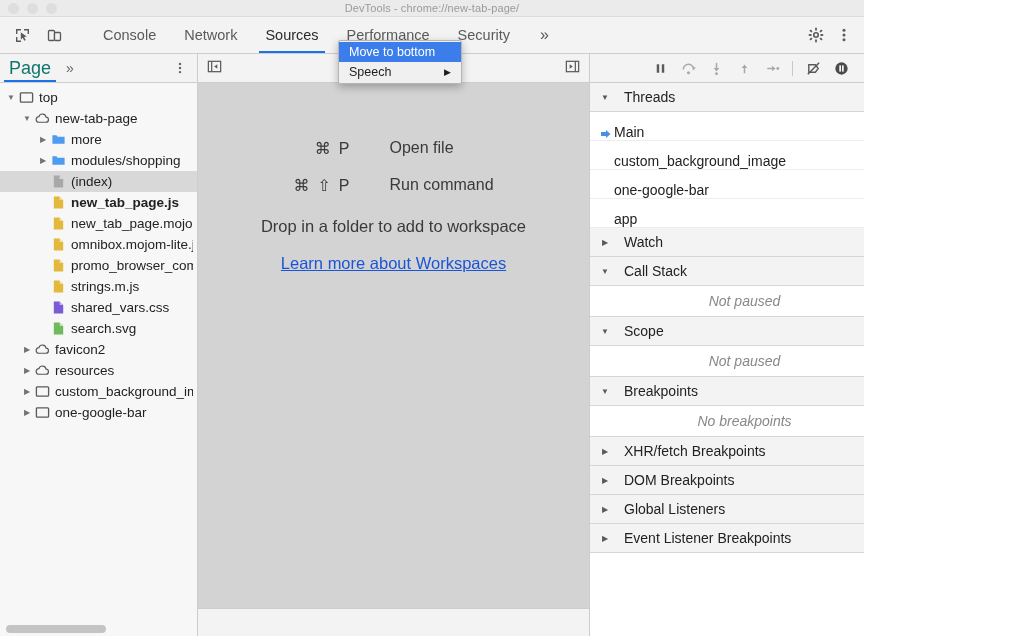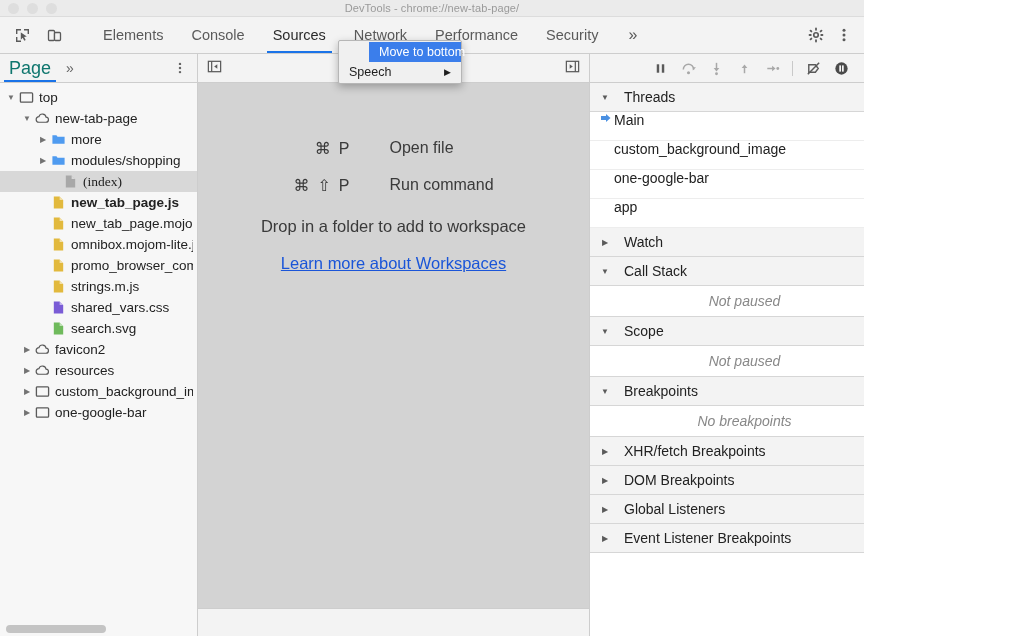--- a/index.html
+++ b/index.html
@@ -117,41 +117,41 @@
   .dbg-btn { width: 26px; height: 22px; display: flex; align-items: center; justify-content: center; }
   .dbg-sep { width: 1px; height: 15px; background: #c9c9c9; margin: 0 5px; }
   .dbg-list { flex: 1; overflow: hidden; }
   .sect {
     height: 29px; display: flex; align-items: center; background: #f3f3f3;
     border-bottom: 1px solid #d6d6d6; font-size: 14px; color: #222; padding-left: 8px;
   }
   .sect .tw { width: 14px; color: #5a5a5a; font-size: 8px; display: flex; align-items: center; justify-content: center; }
   .sect .st { margin-left: 12px; }
   .thread {
-    height: 29px; display: flex; align-items: flex-start; background: #fff;
+    height: 29px; display: flex; align-items: flex-end; background: #fff;
     border-bottom: 1px solid #ededed; font-size: 14px; color: #222; padding-left: 8px;
   }
   .thread .mk { width: 16px; display: flex; align-items: center; justify-content: center; }
   .empty {
     height: 31px; display: flex; align-items: center; justify-content: center;
     background: #fff; border-bottom: 1px solid #d6d6d6;
     font-size: 14px; color: #888; font-style: italic; padding-left: 35px;
   }
 
   
   .ctxmenu {
     position: absolute; left: 338px; top: 40px; width: 124px;
     background: #f0f0f0; border: 1px solid #b6b6b6; border-radius: 2px;
     box-shadow: 0 3px 9px rgba(0,0,0,.28); padding: 1px 0; z-index: 50;
   }
   .ctxitem {
     height: 20px; display: flex; align-items: center; padding: 0 10px;
     font-size: 12.5px; color: #1e1e1e; white-space: nowrap;
   }
-  .ctxitem.hi { background: #3b7eeb; color: #fff; margin-left: 30px; }
+  .ctxitem.hi { background: #3b7eeb; color: #fff; }
   .ctxitem .arrow { margin-left: auto; font-size: 9px; }
 </style>
 </head>
 <body>
 
 <div class="app">
 
   <div class="titlebar">
     <div class="traffic">
       <i></i>
@@ -174,24 +174,23 @@
       <div class="tb-ico">
         <svg width="17" height="17" viewBox="0 0 17 17">
           <rect x="2.5" y="3.5" width="6" height="10" rx="1" fill="none" stroke="#5a5a5a" stroke-width="1.3"></rect>
           <rect x="8.5" y="5.5" width="6" height="8" rx="1" fill="#f3f3f3" stroke="#5a5a5a" stroke-width="1.3"></rect>
         </svg>
       </div>
       <div class="vsep"></div>
     </div>
 
     <div class="tabs">
-      <div class="tab">Elements</div>
       <div class="tab">Console</div>
+      <div class="tab">Network</div>
       <div class="tab active">Sources</div>
-      <div class="tab">Network</div>
       <div class="tab">Performance</div>
       <div class="tab">Security</div>
       <div class="tab-more">»</div>
     </div>
 
     <div class="tb-right">
       <div class="vsep"></div>
       <div class="tb-ico">
         <svg width="18" height="18" viewBox="0 0 20 20">
           <path fill="#5a5a5a" d="M10 6.6a3.4 3.4 0 100 6.8 3.4 3.4 0 000-6.8zm0 5a1.6 1.6 0 110-3.2 1.6 1.6 0 010 3.2z"></path>
@@ -263,21 +262,21 @@
           </div>
           <div class="row" style="padding-left: 36px;">
             <span class="twisty">▶</span>
             <span class="ic">
               <svg width="15" height="15" viewBox="0 0 16 16">
                 <path d="M1.5 3.5h4.3l1.2 1.6h7.5v7.4h-13z" fill="#4f9bf0"></path>
               </svg>
             </span>
             <span class="lbl">modules/shopping</span>
           </div>
-          <div class="row sel" style="padding-left: 48px; font-family: Liberation Serif, serif;">
+          <div class="row sel" style="padding-left: 36px;">
             <span class="twisty"></span>
             <span class="ic">
               <svg width="15" height="15" viewBox="0 0 16 16">
                 <path d="M3 1.6h6.2l3.8 3.8v9H3z" fill="#a8a8a8"></path>
                 <path d="M9.2 1.6l3.8 3.8H9.2z" fill="#ffffff" opacity=".55"></path>
               </svg>
             </span>
             <span class="lbl">(index)</span>
           </div>
           <div class="row" style="padding-left: 36px; font-weight: bold;">

